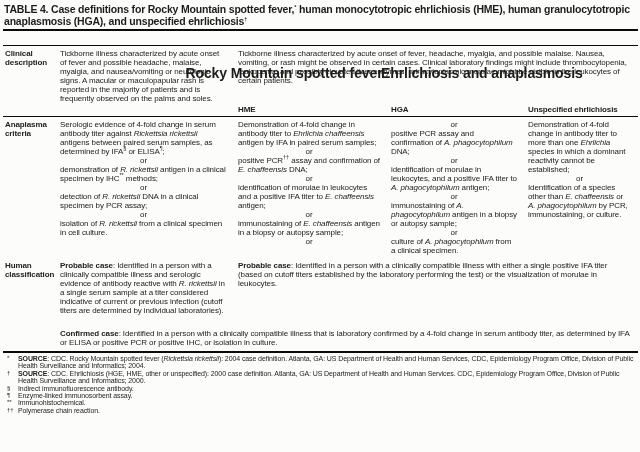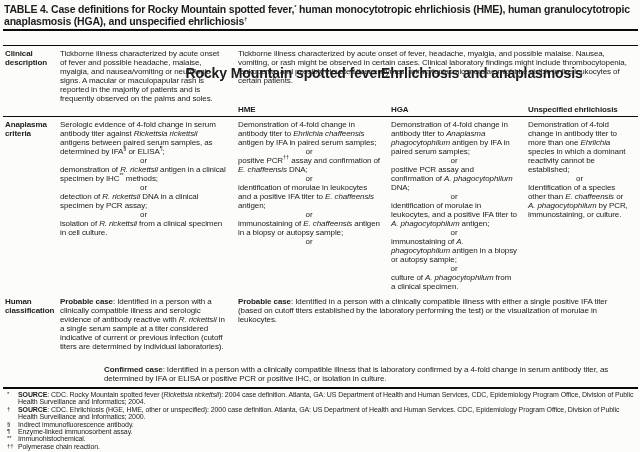--- a/index.html
+++ b/index.html
@@ -21,21 +21,21 @@
   .spanner {
     position:absolute; top:2px; font-weight:bold; font-size:14px;
     text-align:center; white-space:nowrap;margin-top:32px;
   }
   .spanner-rmsf { left:181px; width:200px; }
   .spanner-ehr  { left:378px; width:200px; }
   .tgrid { display:grid; grid-template-columns:53px 178px 153px 137px 1fr; }
   .cell { font-size:8px; line-height:9px; padding:3px 7px 0 4px; }
   .cell.label { font-weight:bold; padding-left:2px; padding-right:2px; }
   .span35 { grid-column:3/6; }
-  .span25 { grid-column:2/6;margin-left:44px; }
+  .span25 { grid-column:2/6; }
   .subhead {
     font-weight:bold; 
     padding-top:2px; padding-bottom:2px;
   }
   .crit { margin:0; }
   .or { text-align:center; }
   .class-row .cell { padding-top:6px; }
   .confirmed { margin-top:8px; padding-bottom:4px; }
   sup { font-size:5.5px; line-height:0; vertical-align:super; letter-spacing:0; }
   .footnotes { margin-top:2px; padding-left:2px; }
@@ -90,21 +90,20 @@
         <div class="crit">Demonstration of 4-fold change in antibody titer to <i>Ehrlichia chaffeensis</i> antigen by IFA in paired serum samples;</div>
         <div class="or">or</div>
         <div class="crit">positive PCR<sup>††</sup> assay and confirmation of <i>E. chaffeensis</i> DNA;</div>
         <div class="or">or</div>
         <div class="crit">identification of morulae in leukocytes and a positive IFA titer to <i>E. chaffeensis</i> antigen;</div>
         <div class="or">or</div>
         <div class="crit">immunostaining of <i>E. chaffeensis</i> antigen in a biopsy or autopsy sample;</div>
         <div class="or">or</div>
       </div>
     <div class="cell">
-        <div class="crit">Demonstration of 4-fold change in antibody titer to <i>Anaplasma phagocytophilum</i> antigen by IFA in paired serum samples;</div>
         <div class="or">or</div>
         <div class="crit">positive PCR assay and confirmation of <i>A. phagocytophilum</i> DNA;</div>
         <div class="or">or</div>
         <div class="crit">identification of morulae in leukocytes, and a positive IFA titer to <i>A. phagocytophilum</i> antigen;</div>
         <div class="or">or</div>
         <div class="crit">immunostaining of <i>A. phagocytophilum</i> antigen in a biopsy or autopsy sample;</div>
         <div class="or">or</div>
         <div class="crit">culture of <i>A. phagocytophilum</i> from a clinical specimen.</div>
       </div>
     <div class="cell">

